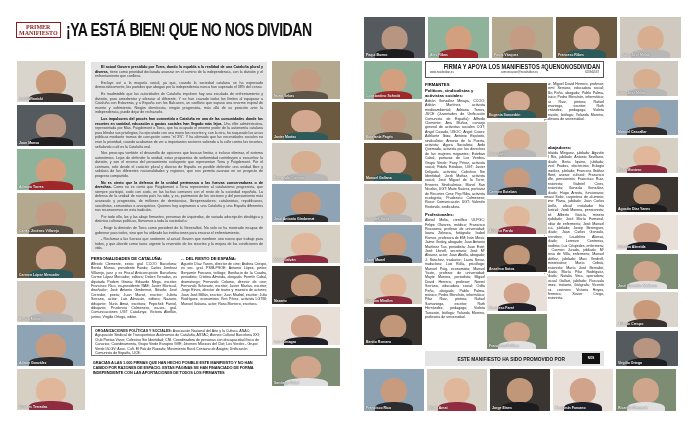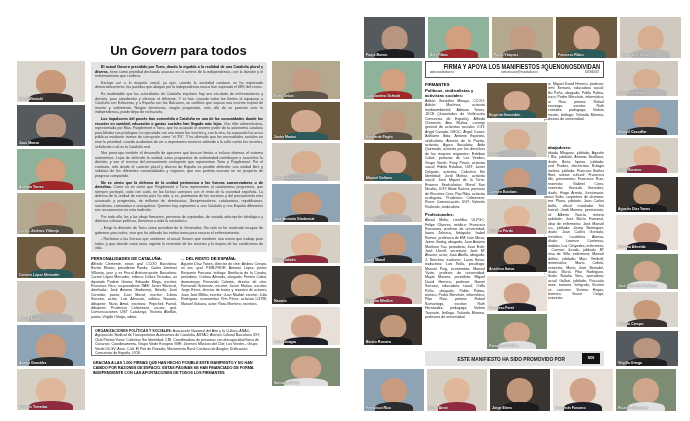--- a/index.html
+++ b/index.html
@@ -43,21 +43,27 @@
   .signers-col2 { position: absolute; left: 178px; top: 0; width: 60px; }
 
   .promo-bar { position: absolute; left: 62px; top: 341px; width: 179px; height: 15px; background: #e4e4e4; display: flex; align-items: center; justify-content: flex-end; padding-right: 4px; }
   .promo-bar .t { font-size: 6px; font-weight: bold; color: #111; transform: scaleX(0.8); white-space: nowrap; margin-right: 4px; }
   .promo-logo { width: 18px; height: 11px; background: #111; color: #fff; font-size: 3px; font-weight: bold; text-align: center; line-height: 11px; }
 </style>
 </head>
 <body>
 
 <div class="page left-page">
-  <div class="subhead"><span>Un </span><i>Govern</i><span> para todos</span></div>
+  <div class="masthead">
+    <div class="badge">
+      <div>PRIMER</div>
+      <div>MANIFIESTO</div>
+    </div>
+    <div class="headline">¡YA ESTÁ BIEN! QUE NO NOS DIVIDAN</div>
+  </div>
 
   <div id="left-photos"></div>
   <div id="right-photos-l"></div>
 
   <div class="body-text" id="body-text">
       <p><b>El actual Govern presidido por Torra, dando la espalda a la realidad de una Cataluña plural y diversa,</b> tiene como prioridad declarada avanzar en el camino de la independencia, con la división y el enfrentamiento que conlleva.</p>
       <p>Excluye así a la mayoría social, ya que, cuando la sociedad catalana se ha expresado democráticamente, los partidos que abogan por la independencia nunca han superado el 38% del censo.</p>
       <p>Es inadmisible que las autoridades de Cataluña impulsen hoy una escalada de enfrentamiento y división, para amedrentar y silenciar al diferente. Y se han cruzado todos los límites al equiparar a Cataluña con Eslovenia, y a España con los Balcanes, un conflicto que supuso una enorme espiral de muerte y sufrimiento. Ningún demócrata, ningún progresista, más allá de su posición ante la independencia, puede dejar de rechazarlo.</p>
       <p><b>Los impulsores del procés han convertido a Cataluña en una de las comunidades donde los recortes en sanidad, educación o gastos sociales han llegado más lejos.</b> Una élite administrativa, representada por Mas, Puigdemont o Torra, que ha ocupado el enorme poder de la autonomía catalana para blindar sus privilegios, ha ejecutado con una mano los recortes y, con la otra, ha saqueado las arcas públicas mediante tramas de corrupción como "el 3%". Y ha afirmado que las necesidades sociales no eran la prioridad, cuando acabamos de ver a importantes sectores saliendo a la calle contra los recortes, señalando cuál es la Cataluña real.</p>
       <p>Nos preocupa también el desarrollo de opciones que buscan limitar, o incluso eliminar, el sistema autonómico. Lejos de defender la unidad, estas propuestas de uniformidad contribuyen a exacerbar la división, y son el reverso del pensamiento excluyente que representan Torra y Puigdemont. Por el contrario, solo desde el carácter plural y diverso de España es posible defender una unidad libre y solidaria de los diferentes nacionalidades y regiones, que nos permita avanzar en un proyecto de progreso compartido.</p>

